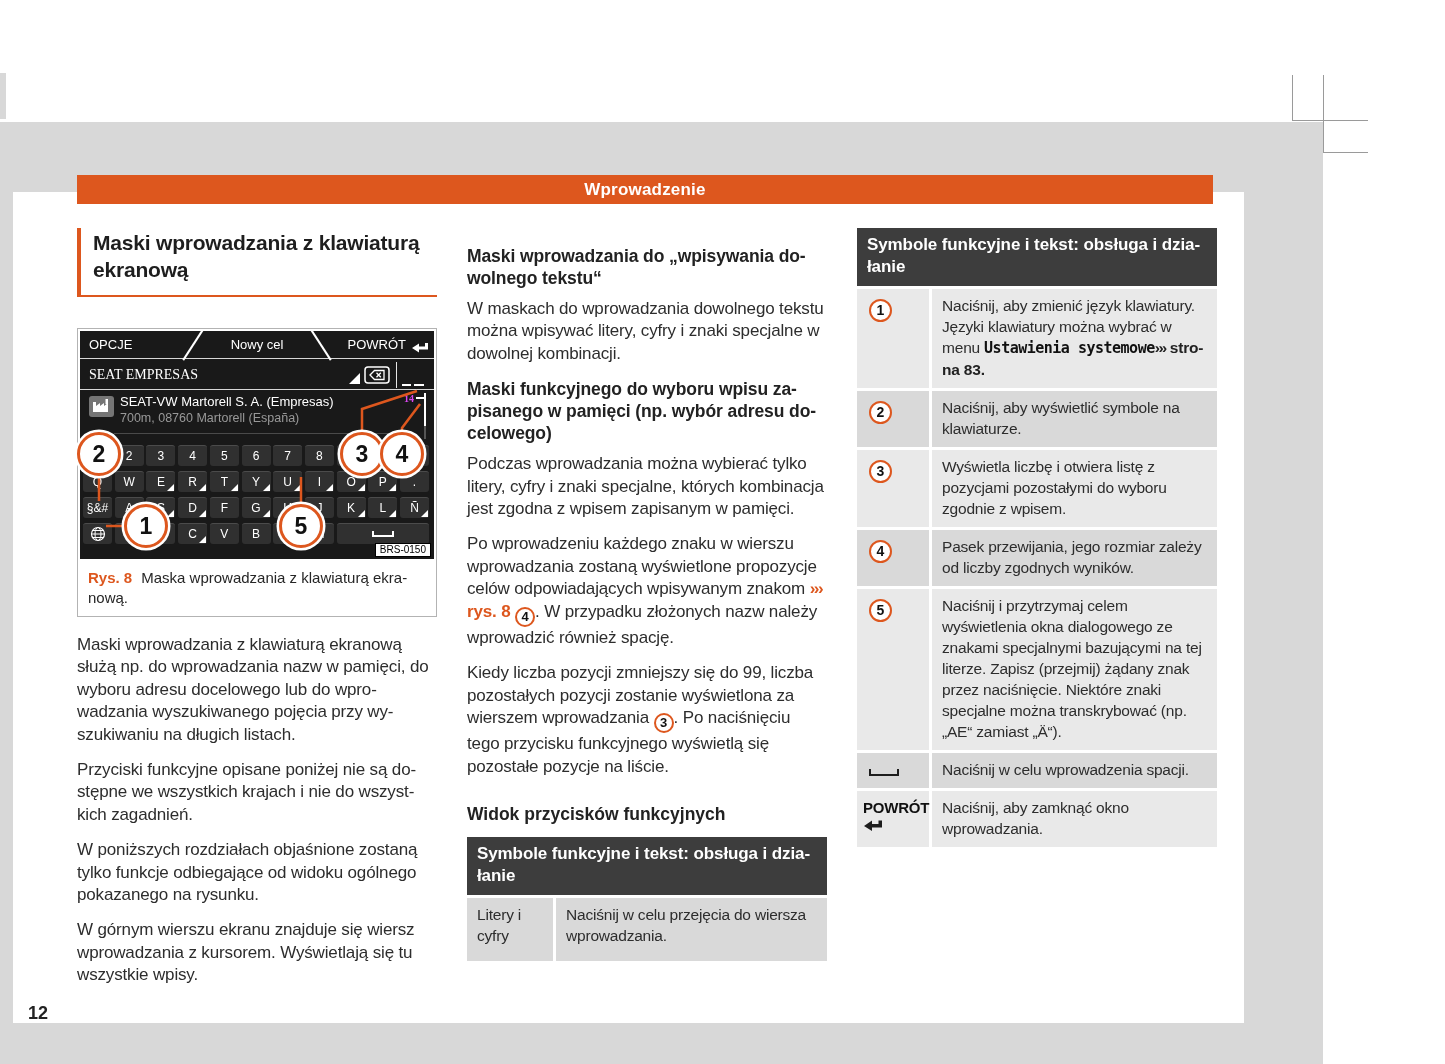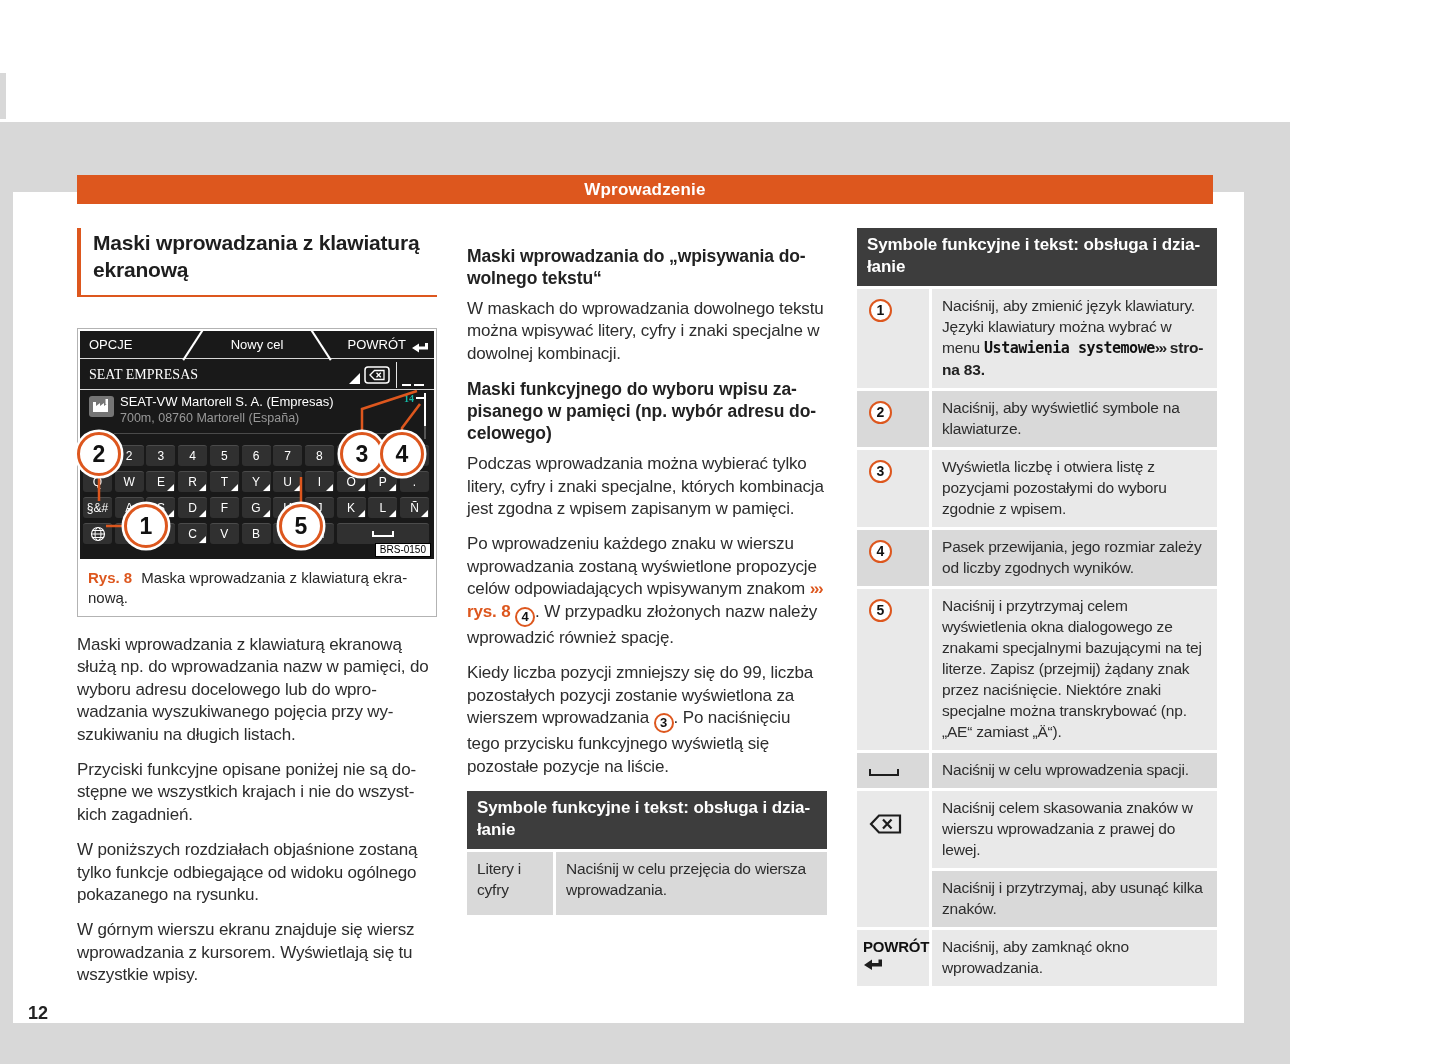--- a/index.html
+++ b/index.html
@@ -7,21 +7,21 @@
     --ink:#2d2d2d;
     --gray-bg:#d8d8d8;
     --dark-head:#3d3d3d;
     --row-a:#e9e9e9;
     --row-b:#d9d9d9;
     --screen:#191919;
     --key:#303030;
   }
   *{box-sizing:border-box;margin:0;padding:0;}
   body{background:#fff;font-family:"Liberation Sans",sans-serif;}
-  .canvas{position:relative;width:1290px;height:1064px;background:#fff;overflow:hidden;color:var(--ink);}
+  .canvas{position:relative;width:1445px;height:1064px;background:#fff;overflow:hidden;color:var(--ink);}
   .gray-zone{position:absolute;left:0;top:122px;width:1323px;height:942px;background:var(--gray-bg);}
   .gray-tab{position:absolute;left:0;top:73px;width:6px;height:46px;background:var(--gray-bg);}
   .page{position:absolute;left:13px;top:192px;width:1231px;height:831px;background:#fff;}
   .crop{position:absolute;background:#9a9a9a;}
 
   .chapter-bar{position:absolute;left:77px;top:175px;width:1136px;height:29px;background:var(--orange);
     color:#fff;font-weight:bold;font-size:17px;line-height:29px;text-align:center;letter-spacing:.2px;}
 
   .col{position:absolute;top:228px;width:360px;}
   .col-left{left:77px;}
@@ -42,21 +42,21 @@
   .sc-back{position:absolute;right:28px;top:6px;color:#fff;font-size:13px;}
   .sc-back-icon{position:absolute;right:5px;top:8px;}
   .diag{position:absolute;width:2px;height:36px;background:#fff;top:-4px;}
   .diag-l{left:112px;transform:rotate(33deg);}
   .diag-r{right:112px;transform:rotate(-33deg);}
   .sc-input{position:absolute;left:0;top:29px;right:0;height:30px;border-bottom:1px solid #d7d7d7;font-family:Liberation Serif, serif;}
   .sc-input-text{position:absolute;left:9px;top:7px;color:#fff;font-size:14px;}
   .cursor-tri{position:absolute;right:74px;top:13px;width:0;height:0;border-left:11px solid transparent;border-bottom:11px solid #fff;}
   .bs-icon{position:absolute;right:44px;top:6px;}
   .sc-sep{position:absolute;right:37px;top:2px;width:1px;height:26px;background:#e6e6e6;}
-  .list-icon{position:absolute;right:5px;top:4px;width:28px;color:#14b8a6;}
+  .list-icon{position:absolute;right:5px;top:4px;width:28px;color:#d946ef;}
   .list-icon .dash-row{height:2px;margin:2px 1px;background:linear-gradient(90deg,#fff 0 9px,transparent 9px 12px,#fff 12px 22px,transparent 22px);}
   .list-icon .cnt{font-size:10px;font-weight:bold;line-height:11px;letter-spacing:0;padding-left:3px;}
   .cnt i{display:inline-block;width:8px;height:2px;background:#fff;vertical-align:3px;margin-left:2px;}
   .sc-list{position:absolute;left:0;top:60px;right:12px;height:52px;text-align:right;}
   .poi-icon{position:absolute;left:9px;top:5px;}
   .sc-line1{position:absolute;left:40px;top:3px;color:#fff;font-size:13px;}
   .sc-line2{position:absolute;left:40px;top:20px;color:#999;font-size:12.5px;}
   .sc-item-sep{position:absolute;left:34px;right:24px;top:42px;height:1px;background:#4a4a4a;}
   .sc-track{position:absolute;right:8px;top:62px;width:2px;height:46px;background:#555;}
   .sc-thumb{position:absolute;right:8px;top:62px;width:2px;height:33px;background:#fff;}
@@ -252,20 +252,21 @@
     <div class="h2 first">Maski wprowadzania do „wpisywania do­wolnego tekstu“</div>
     <p class="para">W maskach do wprowadzania dowolnego tekstu można wpisywać litery, cyfry i znaki specjalne w dowolnej kombinacji.</p>
 
     <div class="h2">Maski funkcyjnego do wyboru wpisu za­pisanego w pamięci (np. wybór adresu do­celowego)</div>
     <p class="para">Podczas wprowadzania można wybierać tyl­ko litery, cyfry i znaki specjalne, których kom­binacja jest zgodna z wpisem zapisanym w pamięci.</p>
 
     <p class="para"><span>Po wprowadzeniu każdego znaku w wierszu wprowadzania zostaną wyświetlone propo­zycje celów odpowiadających wpisywanym znakom </span><span class="arrows">›››</span><span class="oref"> rys. 8 </span><span class="inline-circle">4</span><span>. W przypadku złożonych nazw należy wprowadzić również spację.</span></p>
 
     <p class="para"><span>Kiedy liczba pozycji zmniejszy się do 99, licz­ba pozostałych pozycji zostanie wyświetlona za wierszem wprowadzania </span><span class="inline-circle">3</span><span>. Po naciśnię­ciu tego przycisku funkcyjnego wyświetlą się pozostałe pozycje na liście.</span></p>
 
+    <div class="h3">Widok przycisków funkcyjnych</div>
 
     <div>
       <div class="tbl-head">Symbole funkcyjne i tekst: obsługa i dzia­łanie</div>
       <div class="t-row">
         <div class="cell m-sym">Litery i cyfry</div>
         <div class="cell m-txt">Naciśnij w celu przejęcia do wiersza wprowadzania.</div>
       </div>
     </div>
   </div>
 
@@ -298,32 +299,20 @@
         <div class="cell r-txt bg-a">Naciśnij i przytrzymaj celem wyświetlenia okna dialogowego ze znakami specjalny­mi bazującymi na tej literze. Zapisz (prze­jmij) żądany znak przez naciśnięcie. Nie­które znaki specjalne można transkrybo­wać (np. „AE“ zamiast „Ä“).</div>
       </div>
 
       <div class="t-row">
         <div class="r-sym bg-b">
             <span class="space-big"></span>
           </div>
         <div class="cell r-txt bg-b">Naciśnij w celu wprowadzenia spacji.</div>
       </div>
 
-      <div class="t-row">
-        <div class="r-sym bg-a">
-          <svg width="34" height="22" viewBox="0 0 34 22" style="margin-top:14px;">
-              <path d="M2 11 L10 2.5 H31 V19.5 H10 Z" fill="none" stroke="#1d1d1d" stroke-width="2.2"></path>
-              <path d="M14 6.5 L22.5 15.5 M22.5 6.5 L14 15.5" stroke="#1d1d1d" stroke-width="2.2"></path>
-            </svg>
-        </div>
-        <div class="stack">
-          <div class="cell r-txt bg-a">Naciśnij celem skasowania znaków w wierszu wprowadzania z prawej do lewej.</div>
-          <div class="cell r-txt bg-b">Naciśnij i przytrzymaj, aby usunąć kilka znaków.</div>
-        </div>
-      </div>
 
       <div class="t-row">
         <div class="r-sym bg-a" style="padding-left:6px;">
           <div class="powrot-label">POWRÓT</div>
           <svg width="20" height="12" viewBox="0 0 20 12" style="margin-top:3px;">
               <path d="M1 7 L9 1.5 V5 H15.5 V1.5 H19 V8.5 H9 V12 Z" fill="#1d1d1d"></path>
             </svg>
         </div>
         <div class="cell r-txt bg-a">Naciśnij, aby zamknąć okno wprowadza­nia.</div>
       </div>

